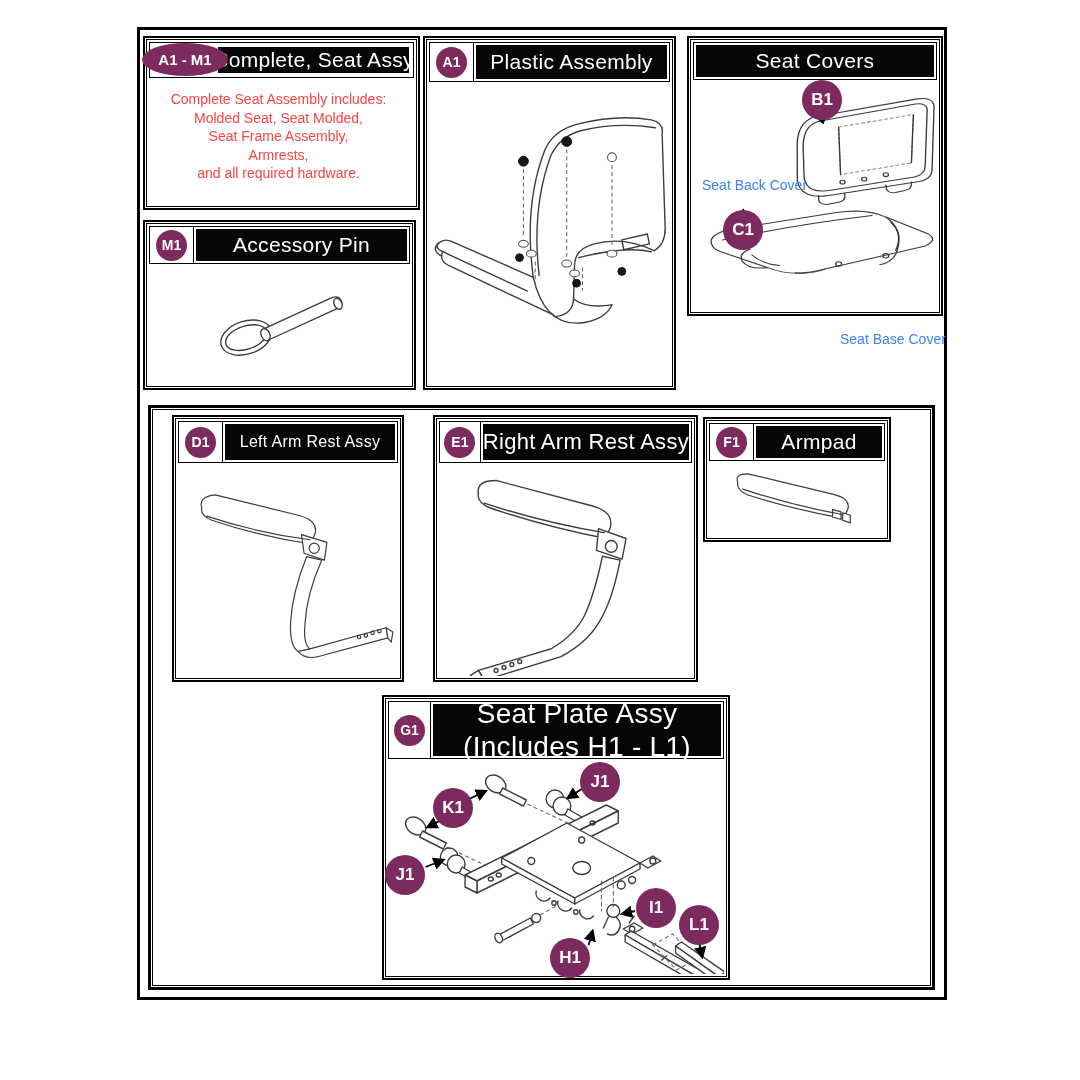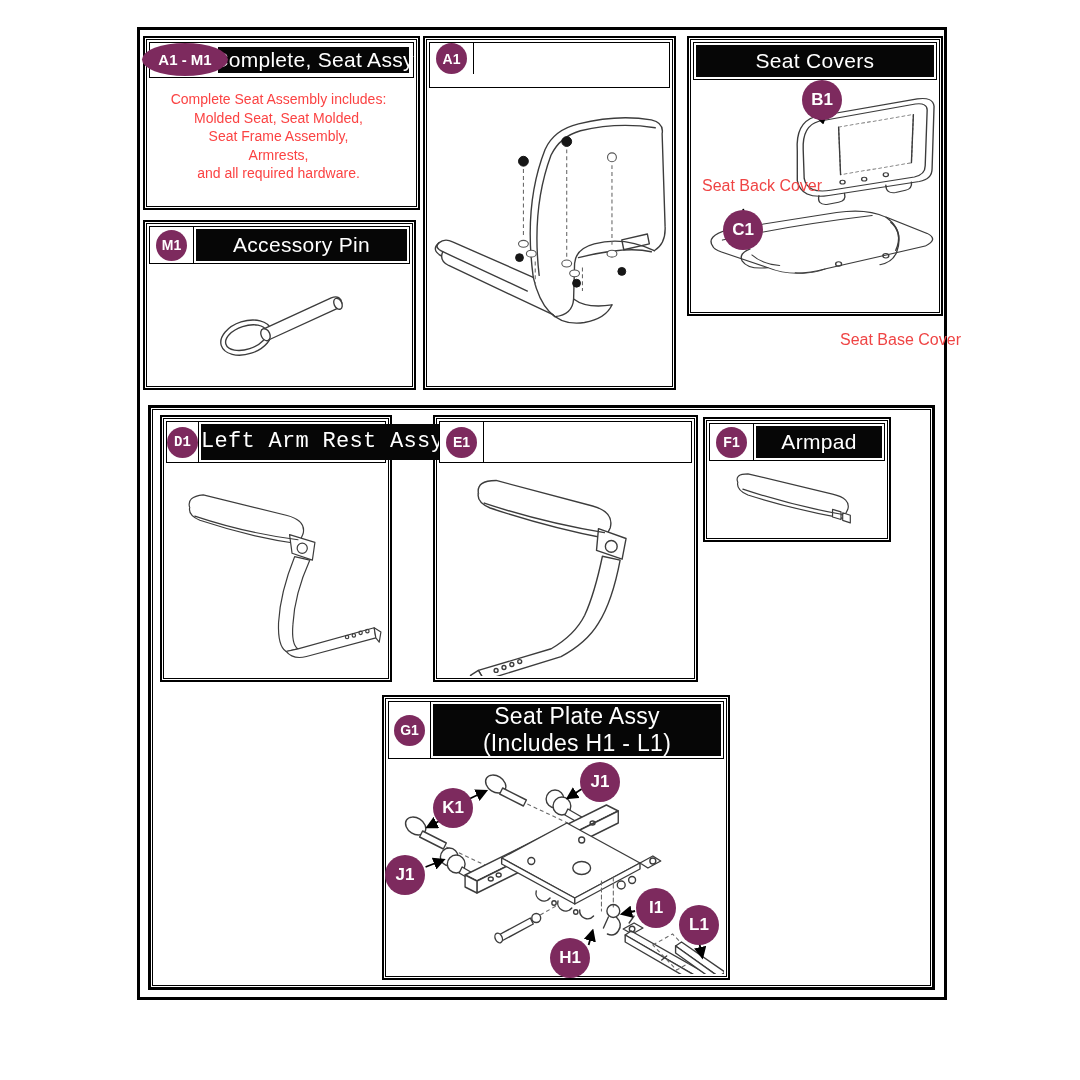--- a/index.html
+++ b/index.html
@@ -30,21 +30,21 @@
       color:#fff;font-weight:bold;font-size:17px;display:flex;align-items:center;
       justify-content:center;z-index:4;}
 
   .art{position:absolute;left:4px;right:4px;bottom:4px;overflow:visible;z-index:1;}
   .art svg{display:block;width:100%;height:100%;}
 
   .red-lines{position:absolute;left:6px;right:12px;top:52px;text-align:center;
              color:#fb4343;font-size:14px;line-height:18.5px;}
   .red-lines span{display:block;}
 
-  .part-label{position:absolute;color:#ef4444;font-size:16px;white-space:nowrap;z-index:2;}
+  .part-label{position:absolute;color:#3b82f6;font-size:14px;white-space:nowrap;z-index:2;}
 
   .lineart{fill:none;stroke:#3c3c3c;stroke-width:1.4;stroke-linejoin:round;stroke-linecap:round;}
   .fillwhite{fill:#fff;stroke:#3c3c3c;stroke-width:1.4;stroke-linejoin:round;}
   .dash{fill:none;stroke:#6a6a6a;stroke-width:1.1;stroke-dasharray:4 3;}
   .arrow{stroke:#000;stroke-width:1.8;fill:none;}
   .screw{fill:#161616;stroke:#161616;}
   .washer{fill:#fff;stroke:#555;stroke-width:1.1;}
 </style>
 </head>
 <body>
@@ -85,23 +85,26 @@
           <ellipse cx="98" cy="72" rx="22" ry="12" transform="rotate(-18 98 72)"></ellipse>
           <path d="M114 64 L186 31 Q193 28 196 33 Q199 39 192 42 L120 75 Z"></path>
           <ellipse cx="193" cy="37" rx="4" ry="6" transform="rotate(-25 193 37)"></ellipse>
           <ellipse cx="118" cy="69" rx="4.5" ry="6.5" transform="rotate(-25 118 69)"></ellipse>
         </g>
       </svg>
     </div>
   </section>
 
   <section class="panel" style="left:423px;top:36px;width:253px;height:354px;">
-    <header class="phead" style="height:46px;flex-direction:column;">
+    <header class="phead" style="height:40px;">
       <div class="badge-cell">
         <span class="hb">A1</span>
+      </div>
+      <div class="bar">
+        <span>Plastic Assembly</span>
       </div>
     </header>
     <div class="art" style="top:48px;">
       <svg viewBox="0 0 245 298" preserveAspectRatio="xMidYMid meet">
 
         <g class="lineart">
           <path d="M100 206 L14 166 Q5 162 10 157 Q16 152 24 156 L106 192"></path>
           <path d="M14 166 Q10 175 20 180 L126 230"></path>
           <path d="M10 157 Q2 164 12 170"></path>
 
@@ -181,26 +184,26 @@
       </svg>
       <span class="co" style="left:109px;top:-4px;">B1</span>
       <span class="co" style="left:30px;top:126px;">C1</span>
       <span class="part-label" style="left:9px;top:93px;">Seat Back Cover</span>
       <span class="part-label" style="left:147px;top:247px;">Seat Base Cover</span>
     </div>
   </section>
 
   <div class="panel" style="left:148px;top:405px;width:787px;height:585px;border-width:3px;"></div>
 
-  <section class="panel" style="left:160px;top:415px;width:232px;height:267px;font-family:Liberation Mono, monospace;">
+  <section class="panel" style="left:172px;top:415px;width:232px;height:267px;">
     <header class="phead" style="height:42px;">
       <div class="badge-cell">
         <span class="hb">D1</span>
       </div>
-      <div class="bar" style="font-size:22px;">
+      <div class="bar" style="font-size:16px;">
         <span>Left Arm Rest Assy</span>
       </div>
     </header>
     <div class="art" style="top:50px;">
       <svg viewBox="0 0 260 211" preserveAspectRatio="xMidYMid meet">
         <g class="fillwhite">
           <path d="M28 30 Q24 17 44 15 L142 39 Q166 45 162 61 L158 70 Q110 64 56 45 Q30 37 28 30 Z"></path>
           <path d="M28 30 Q26 39 40 45 Q100 65 158 73 L158 70"></path>
           <path d="M146 62 L176 71 L173 92 L149 84 Z"></path>
           <circle cx="161" cy="78" r="6"></circle>
@@ -217,20 +220,23 @@
         </g>
       </svg>
     </div>
   </section>
 
   <section class="panel" style="left:433px;top:415px;width:265px;height:267px;">
     <header class="phead" style="height:42px;">
       <div class="badge-cell">
         <span class="hb">E1</span>
       </div>
+      <div class="bar" style="font-size:22px;">
+        <span>Right Arm Rest Assy</span>
+      </div>
     </header>
     <div class="art" style="top:50px;">
       <svg viewBox="0 0 257 211" preserveAspectRatio="xMidYMid meet">
         <g class="fillwhite">
           <path d="M40 26 Q38 13 58 13 L156 39 Q178 45 174 61 L170 69 Q120 61 66 42 Q42 34 40 26 Z"></path>
           <path d="M40 26 Q38 35 52 41 Q112 61 170 72 L170 69"></path>
           <path d="M162 62 L190 72 L186 93 L160 84 Z"></path>
           <circle cx="175" cy="80" r="6"></circle>
           <path d="M166 90 Q158 128 148 150 Q138 170 114 184 L40 206 L46 216 L124 192 Q150 178 162 158 Q176 136 184 94 Z"></path>
           <path d="M40 206 L32 211 L38 222 L46 216 Z"></path>
@@ -268,21 +274,21 @@
           </g>
       </svg>
     </div>
   </section>
 
   <section class="panel" style="left:382px;top:695px;width:348px;height:285px;">
     <header class="phead" style="height:58px;">
       <div class="badge-cell" style="width:42px;">
         <span class="hb">G1</span>
       </div>
-      <div class="bar" style="font-size:23px;">
+      <div class="bar" style="font-size:28px;">
         <span>Seat Plate Assy</span>
         <span>(Includes H1 - L1)</span>
       </div>
     </header>
     <div class="art" style="top:66px;">
       <svg viewBox="0 0 340 211" preserveAspectRatio="none">
         <defs>
           <marker id="ah2" viewBox="0 0 10 10" refX="8" refY="5" markerWidth="7" markerHeight="7" orient="auto-start-reverse">
             <path d="M0 0 L10 5 L0 10 Z" fill="#000"></path>
           </marker>

